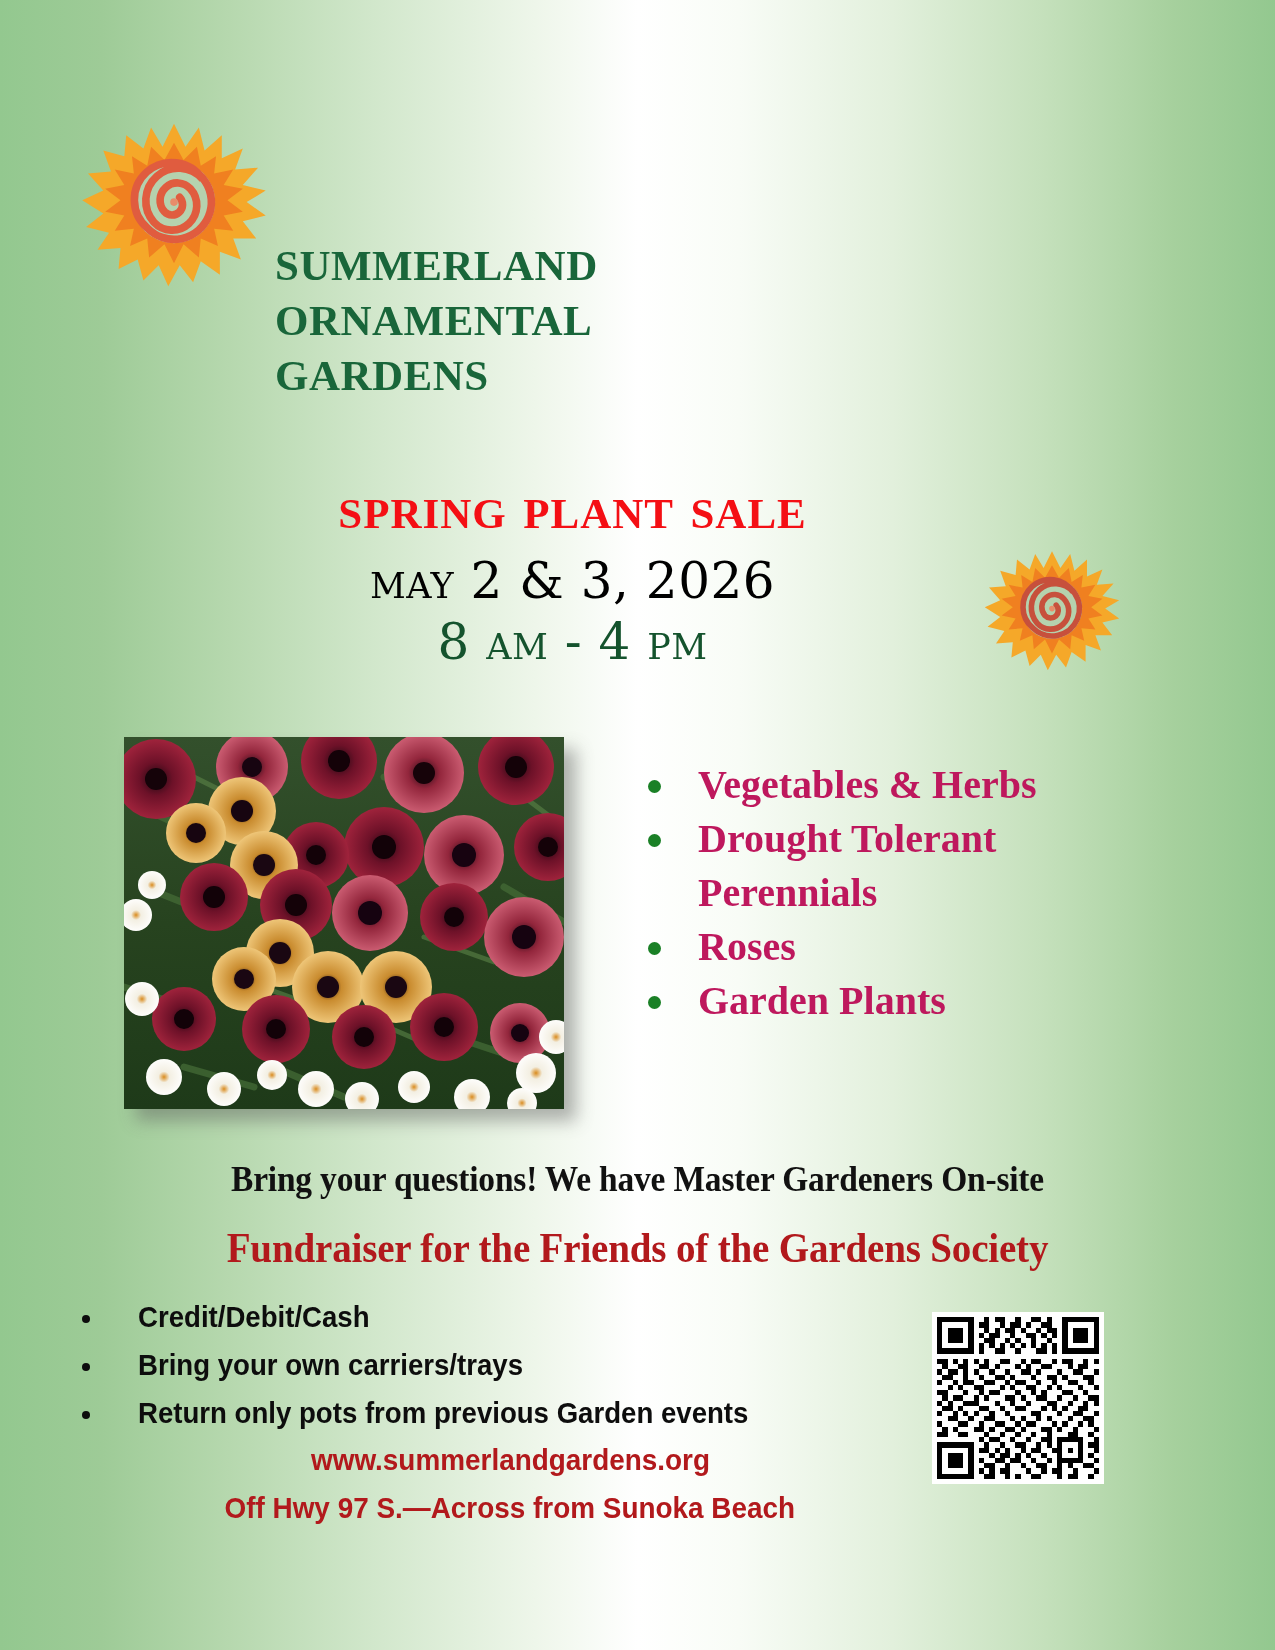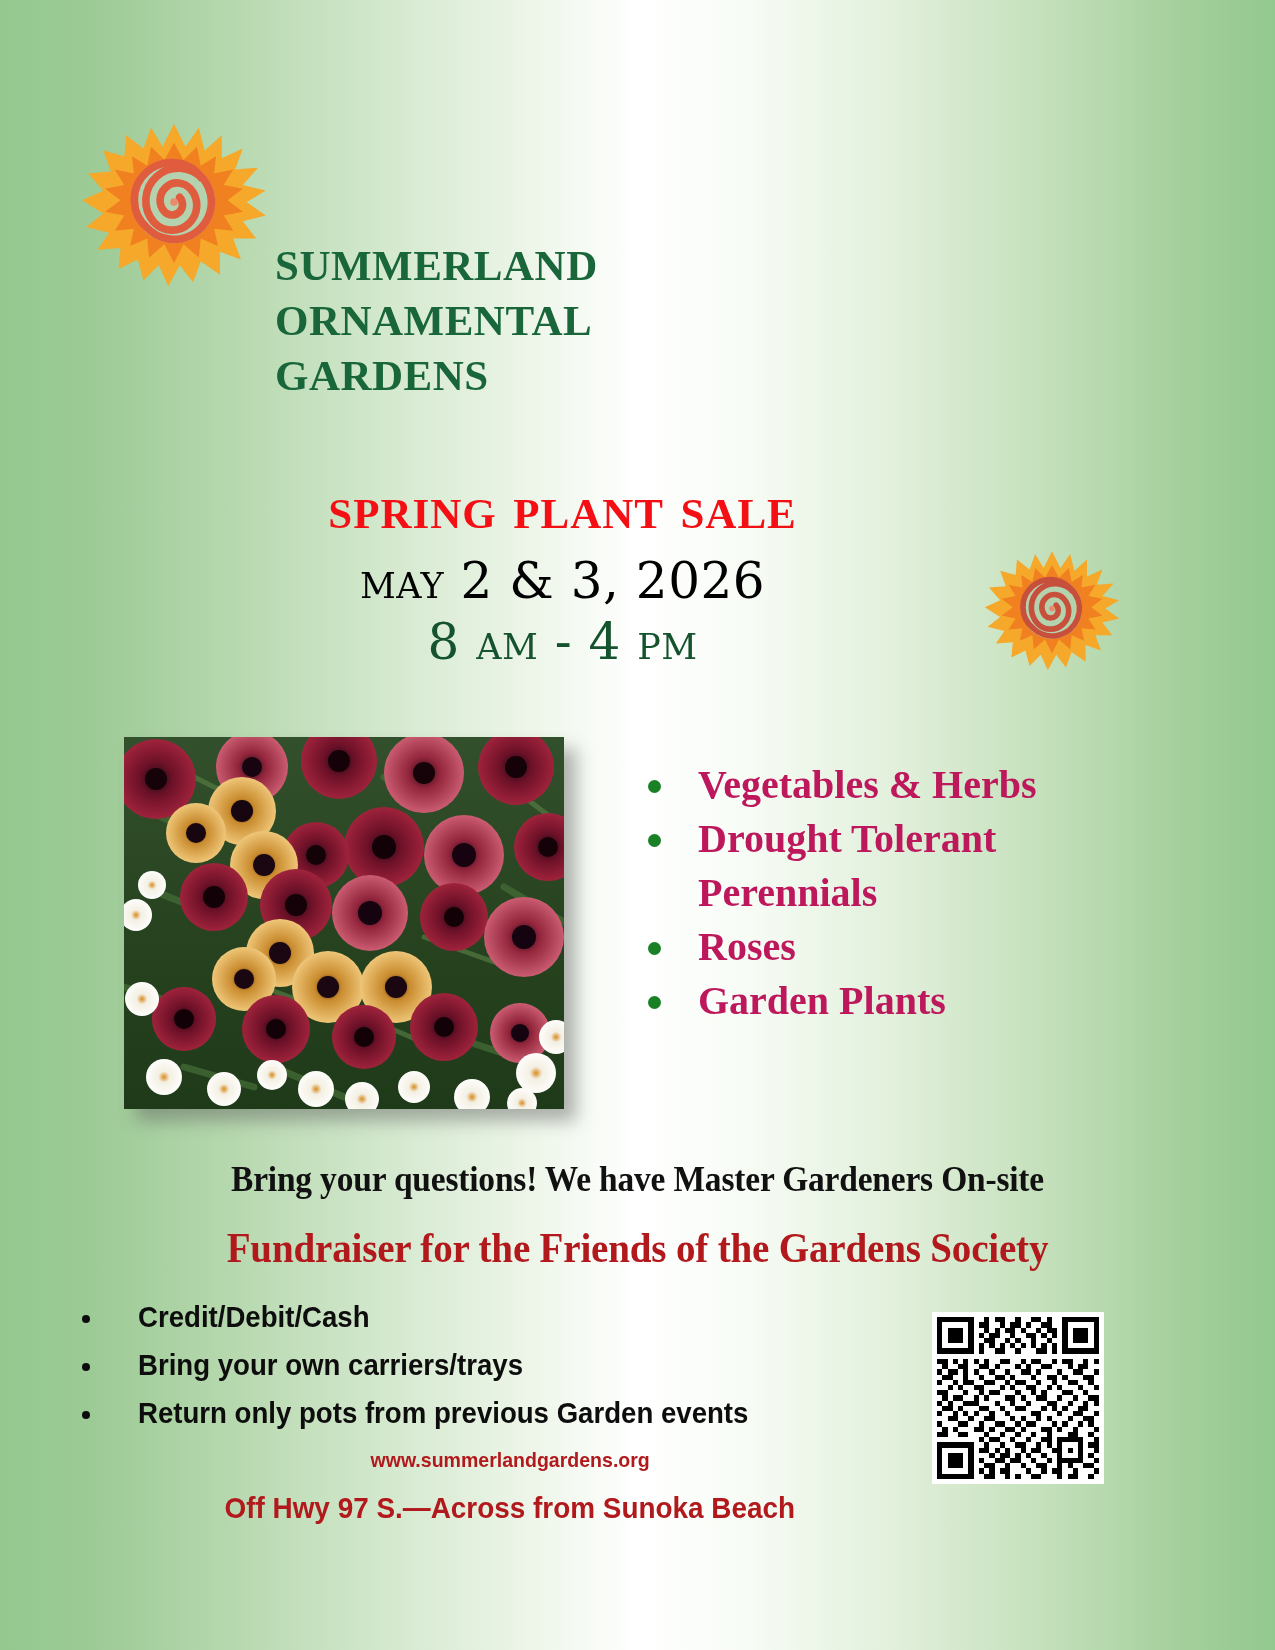--- a/index.html
+++ b/index.html
@@ -57,21 +57,21 @@
     line-height: 55px;
     letter-spacing: 0.5px;
     font-variant: small-caps;
     text-transform: lowercase;
   }
   .org-title .ln { display: block; }
 
   
   .headline-block {
     position: absolute;
-    left: 6px;
+    left: 16px;
     top: 432px;
     width: 1113px;
     text-align: center;
   }
   .headline {
     color: #f40f14;
     font-family: "Liberation Serif", serif;
     font-weight: bold;
     font-size: 62px;
     line-height: 70px;
@@ -202,21 +202,21 @@
   .contact {
     position: absolute;
     left: 80px;
     top: 1396px;
     width: 860px;
     text-align: center;
     font-family: "Liberation Sans", sans-serif;
     font-weight: bold;
     color: #b2191c;
   }
-  .contact .website { font-size: 21px; line-height: 48px; display:block; }
+  .contact .website { font-size: 30px; line-height: 48px; display:block; }
   .contact .address { font-size: 30px; line-height: 48px; display:block; }
   .contact span.sq { display: inline-block; transform: scaleX(0.93); }
 
   
   .qr-code {
     position: absolute;
     left: 932px;
     top: 1272px;
     width: 172px;
     height: 172px;

